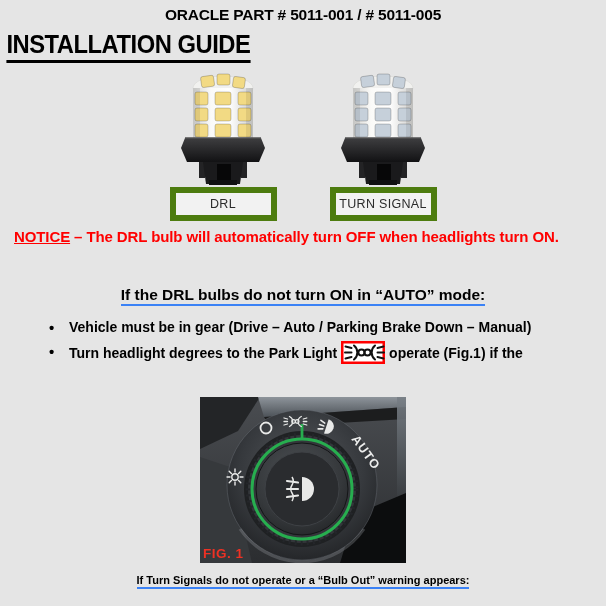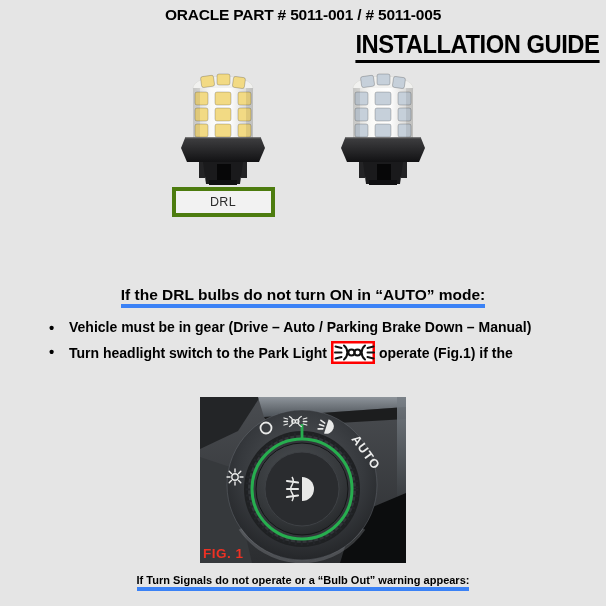--- a/index.html
+++ b/index.html
@@ -4,45 +4,45 @@
 <style>
   html,body{margin:0;padding:0;background:#ffffff;}
   .page{
     position:relative;width:606px;height:606px;background:#e5e5e5;
     font-family:"Liberation Sans",sans-serif;color:#000;overflow:hidden;
   }
   .part-header{
     position:absolute;top:6px;left:0;width:100%;text-align:center;
     font-size:15.5px;font-weight:700;letter-spacing:-0.2px;
   }
-  .title-wrap{position:absolute;top:30px;left:0;width:100%;text-align:right;}
+  .title-wrap{position:absolute;top:30px;left:0;width:100%;text-align:left;}
   .title{
     display:inline-block;font-size:25px;font-weight:700;letter-spacing:-0.5px;
     border-bottom:3px solid #000;padding-bottom:1px;transform:scaleX(.95);
   }
   .bulbs{
     position:absolute;top:72px;left:0;width:100%;
     display:flex;justify-content:center;gap:64px;
   }
   .bulb-col{display:flex;flex-direction:column;align-items:center;width:96px;}
   .bulb-svg{display:block;}
   .chip{fill:var(--chip,#eee);stroke:rgba(0,0,0,.25);stroke-width:.8;}
   .bulb-label{
-    margin-top:1px;width:95px;height:22px;border:4px solid #4d7c0f;background:#f2f2f2;
+    margin-top:1px;width:95px;height:22px;border:6px solid #4d7c0f;background:#f2f2f2;
     display:flex;align-items:center;justify-content:center;
     font-size:12.5px;color:#2b2b2b;letter-spacing:.3px;
   }
   .notice{
     position:absolute;top:228px;left:14px;width:592px;
     font-size:15px;font-weight:700;color:var(--notice,#ff0000);letter-spacing:-0.1px;
   }
   .notice .u{text-decoration:underline;}
   .notice .rest{margin-left:4px;}
   .sec-heading{position:absolute;left:0;width:100%;text-align:center;font-weight:700;}
-  .sec-heading span{border-bottom:4px solid #3b82f6;padding-bottom:1px;}
+  .sec-heading span{border-bottom:2px solid #3b82f6;padding-bottom:1px;}
   #h1{top:286px;font-size:15.5px;}
   #h2{top:574px;font-size:11px;}
   .bullets{
     position:absolute;top:317px;left:48px;width:548px;margin:0;padding:0;list-style:none;
     font-size:14px;font-weight:700;line-height:21px;
   }
   .bullets li{position:relative;padding-left:21px;margin-bottom:3px;}
   .bullets li::before{content:"\2022";position:absolute;left:1px;top:0;font-size:15px;}
   .park-icon{display:inline-block;vertical-align:-6px;margin:0 4px;}
   .fig{position:absolute;top:397px;left:200px;width:206px;height:166px;}
@@ -122,34 +122,38 @@
         <rect x="18" y="16" width="7" height="50" fill="#000" opacity="0.08"></rect>
         <rect x="71" y="16" width="7" height="50" fill="#000" opacity="0.08"></rect>
         <path d="M10,66 L86,66 L90,76 L84,90 L12,90 L6,76 Z" fill="url(#collarGrad)"></path>
         <path d="M10,66 L86,66" stroke="#505052" stroke-width="1.4"></path>
         <rect x="24" y="90" width="6" height="16" fill="#232325"></rect>
         <rect x="66" y="90" width="6" height="16" fill="#232325"></rect>
         <path d="M28,90 L68,90 L65,112 L31,112 Z" fill="#1a1a1c"></path>
         <rect x="42" y="92" width="14" height="18" fill="#070708"></rect>
         <rect x="34" y="108" width="28" height="5" fill="#101012"></rect>
       </svg>
+      <div class="bulb-label">TURN SIGNAL</div>
     </div>
   </div>
 
+  <div class="notice" style="--notice: #ff0000;">
+    <span class="u">NOTICE</span><span class="rest">– The DRL bulb will automatically turn OFF when headlights turn ON.</span>
+  </div>
 
   <div class="sec-heading" id="h1">
     <span>If the DRL bulbs do not turn ON in “AUTO” mode:</span>
   </div>
 
   <ul class="bullets">
     <li>
       <span>Vehicle must be in gear (Drive – Auto / Parking Brake Down – Manual)</span>
     </li>
     <li>
-      <span>Turn headlight switch to the Park Light</span><svg class="park-icon" width="44" height="23" viewBox="0 0 44 23">
+      <span>Turn headlight degrees to the Park Light</span><svg class="park-icon" width="44" height="23" viewBox="0 0 44 23">
         <rect x="1.25" y="1.25" width="41.5" height="20.5" fill="#fff" stroke="#ff0000" stroke-width="2.5"></rect>
         <g stroke="#111" stroke-width="2" fill="none" stroke-linecap="round">
           <path d="M4.5,5.5 L10.5,7"></path>
             <path d="M4,11.5 L10.5,11.5"></path>
             <path d="M4.5,17.5 L10.5,16"></path>
           <path d="M13,4.5 A9,9 0 0 1 13,18.5"></path>
           <circle cx="20.5" cy="11.5" r="3.1"></circle>
           <circle cx="26.5" cy="11.5" r="3.1"></circle>
           <path d="M34,4.5 A9,9 0 0 0 34,18.5"></path>
           <path d="M36.5,7 L42.5,5.5"></path>

